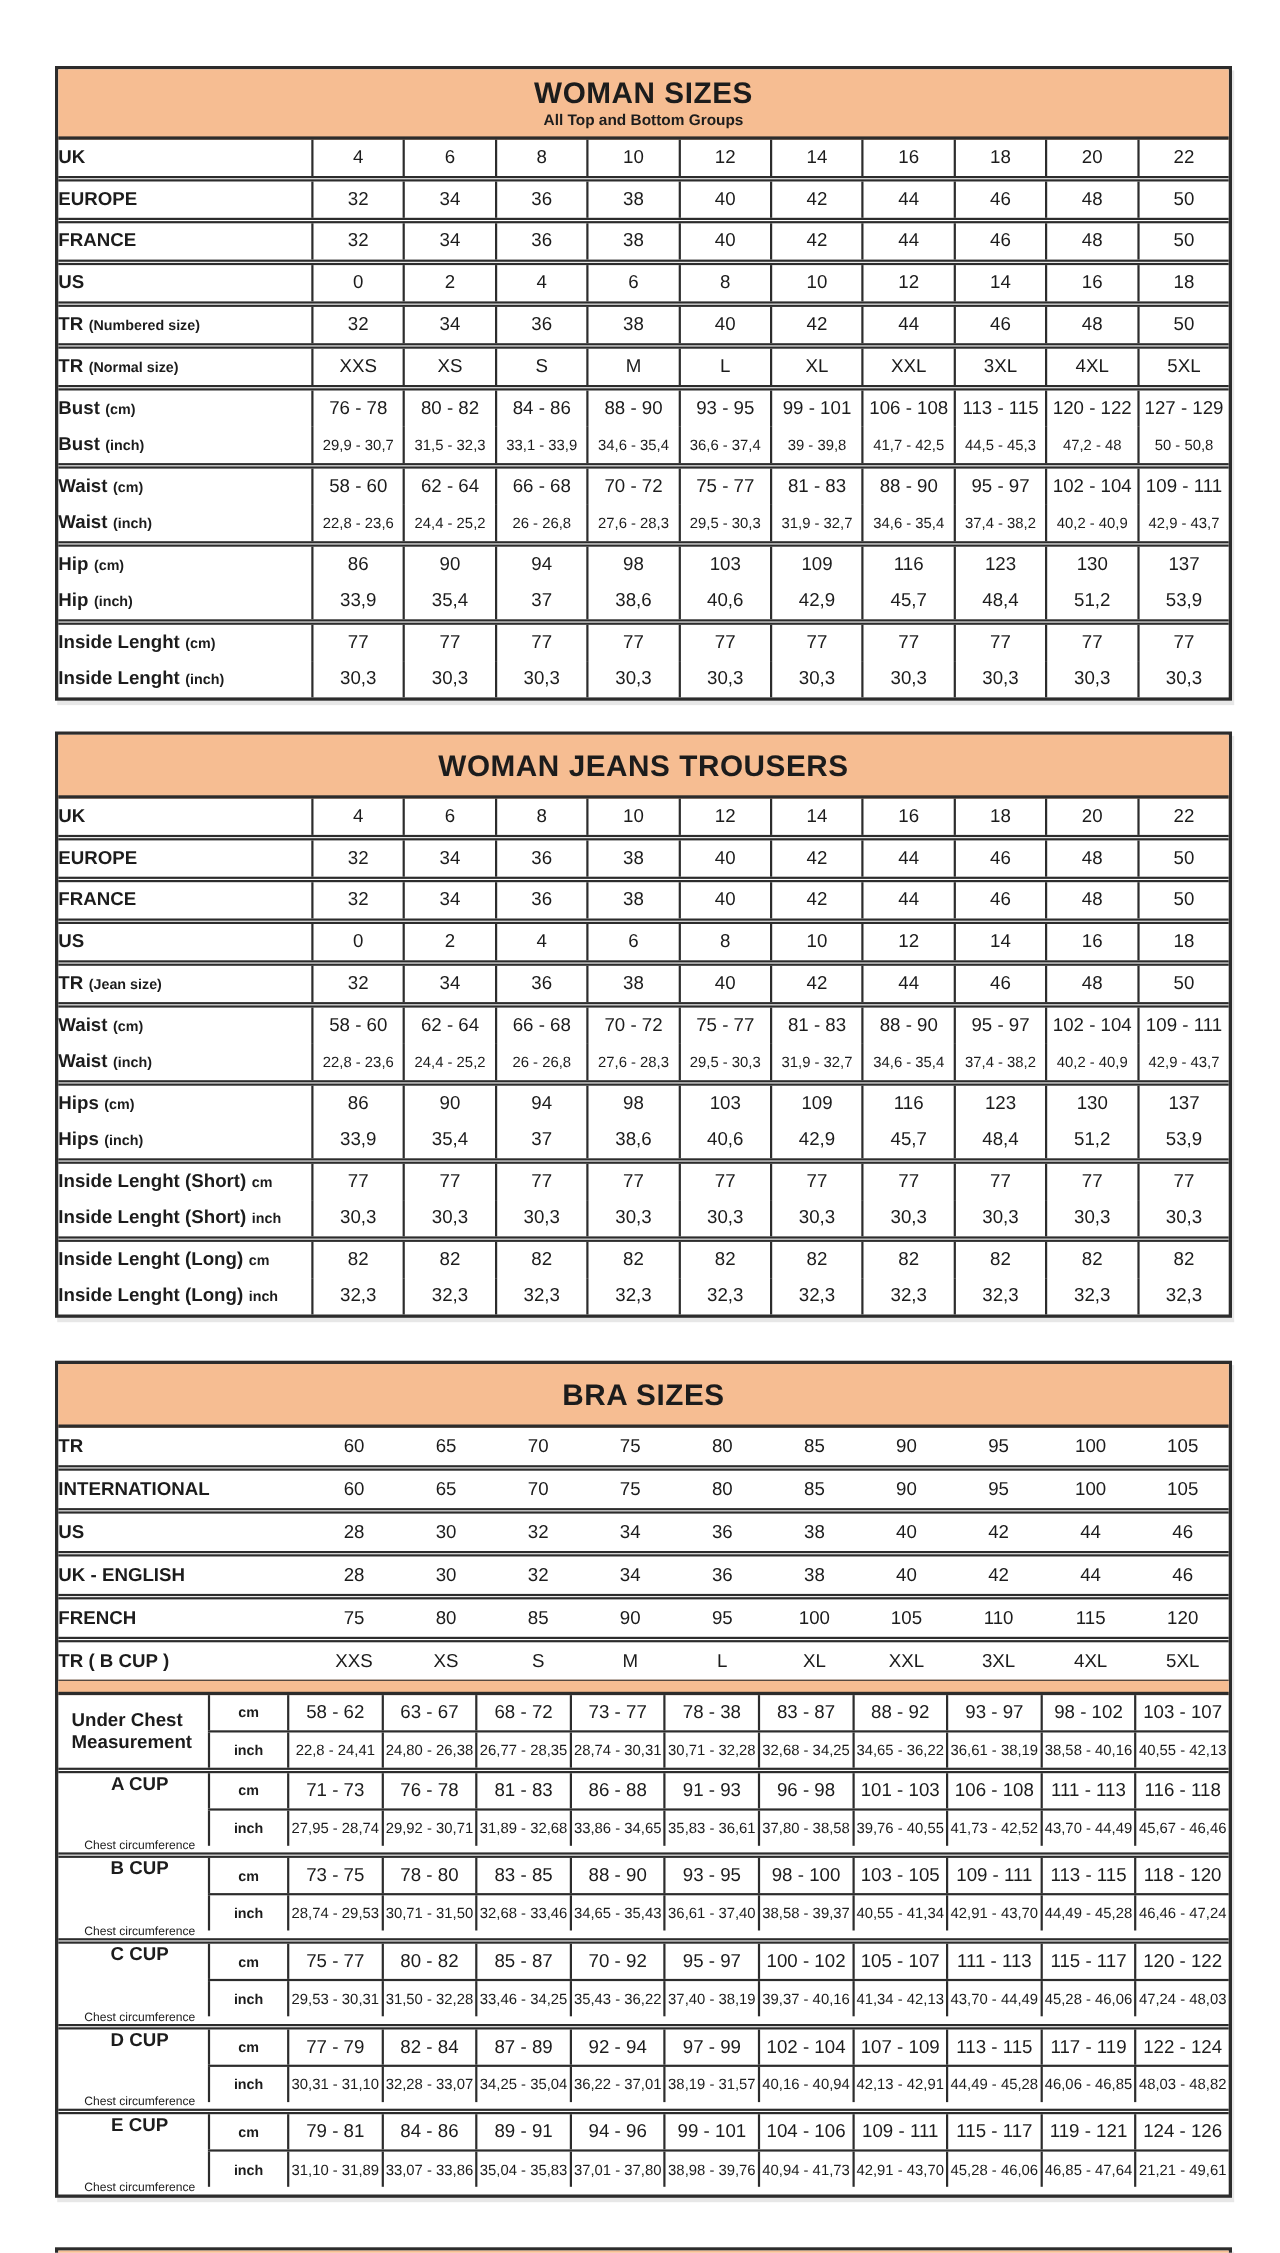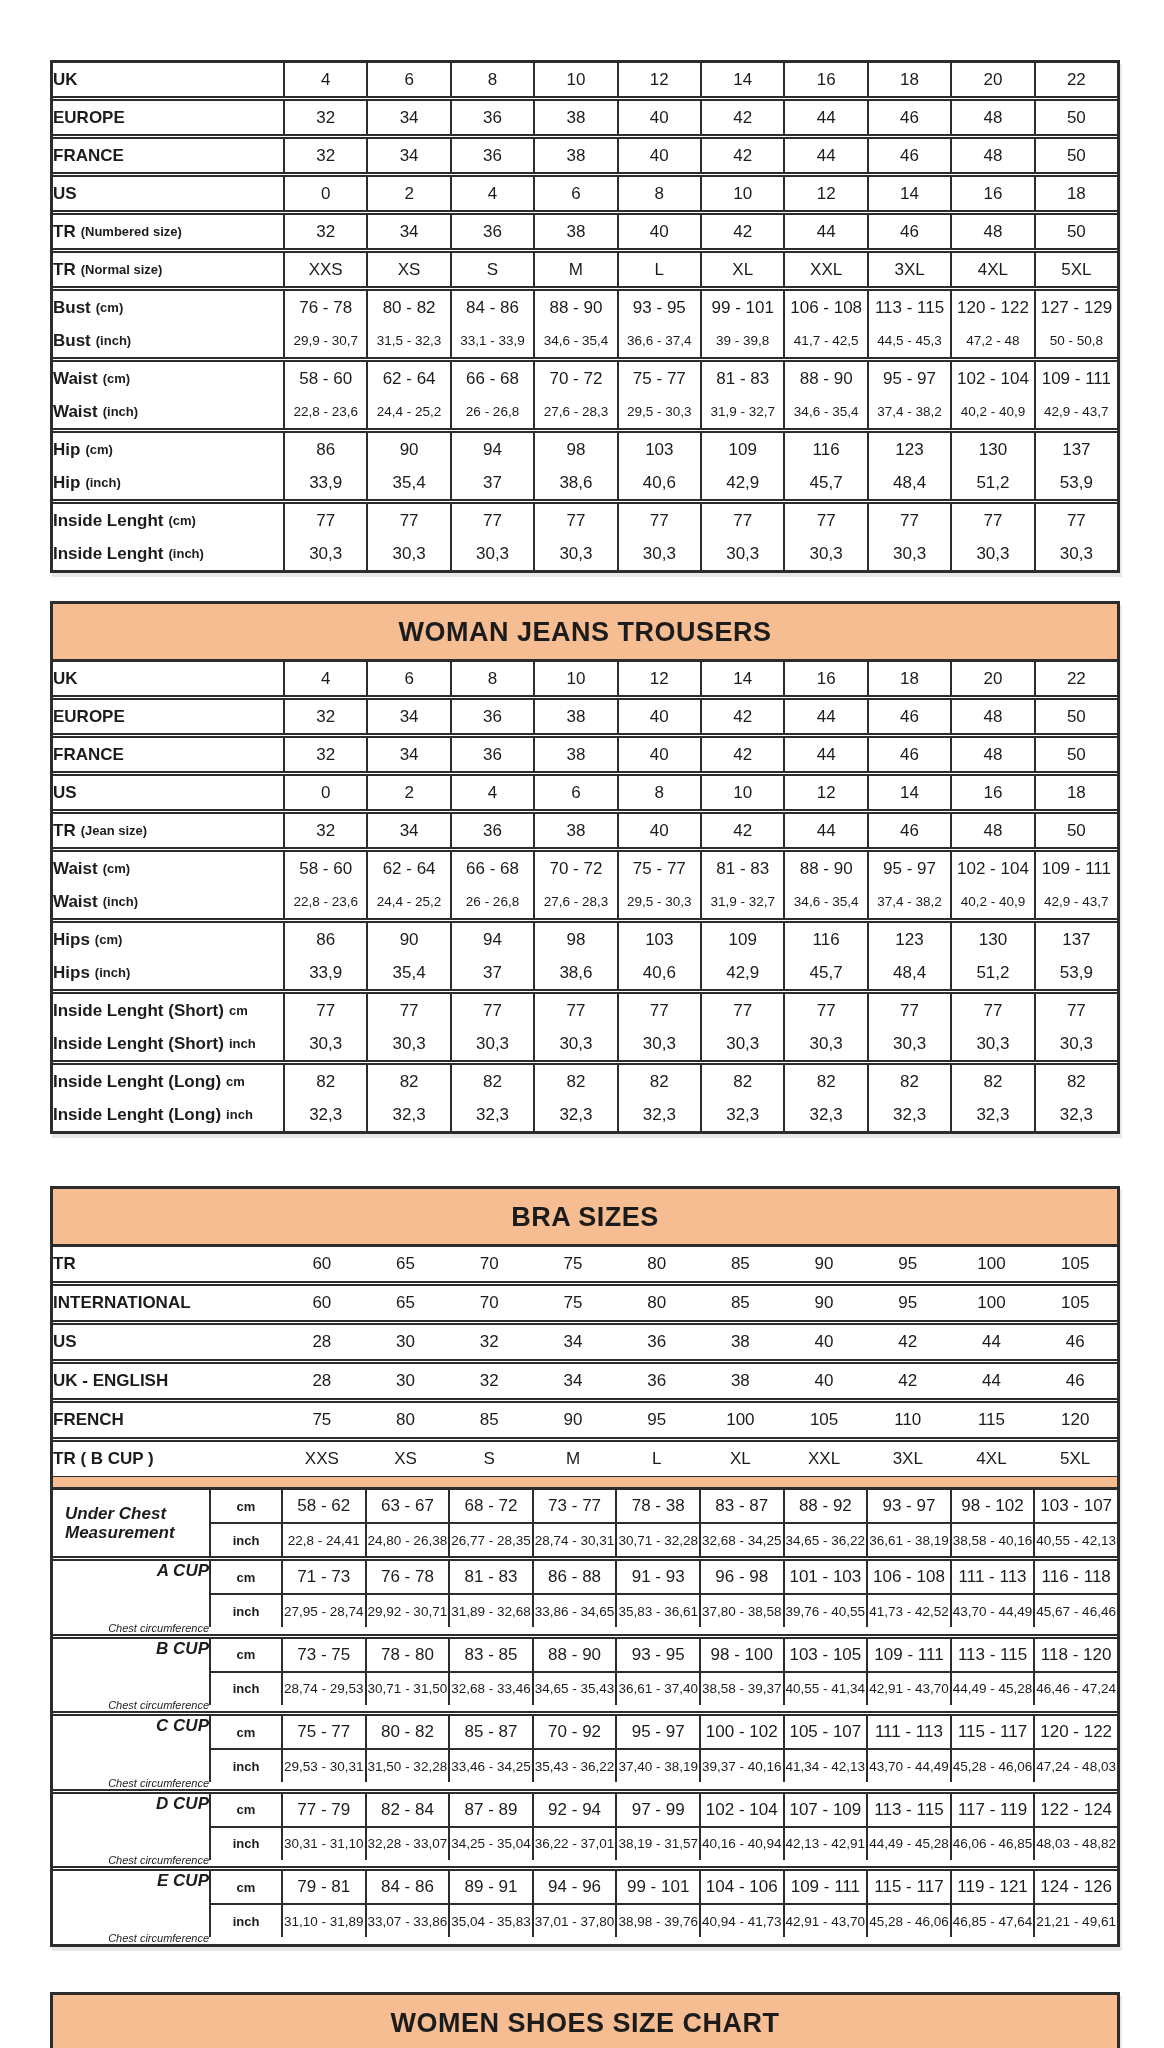--- a/index.html
+++ b/index.html
@@ -13,21 +13,21 @@
     font-family:"Liberation Sans","DejaVu Sans",sans-serif;color:var(--txt);
   }
   .content{width:1070px;margin:0 0 0 50px;padding-top:60px;}
 
   .size-table{
     border:3px solid var(--bd);
     background:#fff;
     box-shadow:2px 4px 0 rgba(175,175,175,0.30);
   }
   .t0{margin-bottom:28px;}
-  .t1{margin-bottom:52px;}
+  .t1{margin-bottom:39px;}
   .t2{margin-bottom:45px;}
 
   .table-header{
     background:var(--accent);
     border-bottom:3px solid var(--bd);
     text-align:center;
     padding:13px 0 11px;
   }
   .t0 .table-header{padding:7px 0 6px;}
   .t-title{font-size:27px;font-weight:700;letter-spacing:0.5px;line-height:1.15;}
@@ -50,36 +50,40 @@
   .val-cell{flex:1;border-left:2px solid var(--bd);}
   .t-bra-a .val-cell{border-left:none;}
   .row.small .val-cell{font-size:13.5px;}
 
   
   .strip{height:10px;background:var(--accent);border-bottom:3px solid var(--bd);border-top:1px solid var(--bd);}
 
   
   .cup-group{display:flex;align-items:stretch;}
   .cup-label{
-    width:156px;flex:none;display:flex;flex-direction:column;
-    align-items:flex-end;justify-content:center;padding-left:12px;box-sizing:border-box;font-style:italic;
+    width:136px;flex:none;display:flex;flex-direction:column;
+    align-items:center;justify-content:center;padding-left:12px;box-sizing:border-box;
   }
   .cup-main{font-weight:700;font-size:17px;line-height:1.15;}
   .cup-sub{font-size:11px;font-weight:400;margin-top:41px;}
   .cup-rows{flex:1;display:flex;flex-direction:column;}
   .cup-row{height:32px;}
   .cup-row.second{border-top:2px solid var(--bd);}
   .unit-cell{width:70px;flex:none;border-left:2px solid var(--bd);font-weight:700;font-size:13px;}
 </style>
 </head>
 <body>
 
 <div class="content">
 
   <section class="size-table t0">
+    <header class="table-header">
+      <div class="t-title">WOMAN SIZES</div>
+      <div class="t-sub">All Top and Bottom Groups</div>
+    </header>
     <div class="table-body" id="t0-body">
         <div class="group">
           <div class="row">
             <div class="cell label-cell">
               <span class="lbl">UK</span>
             </div>
             <div class="cell val-cell">4</div>
             <div class="cell val-cell">6</div>
             <div class="cell val-cell">8</div>
             <div class="cell val-cell">10</div>

